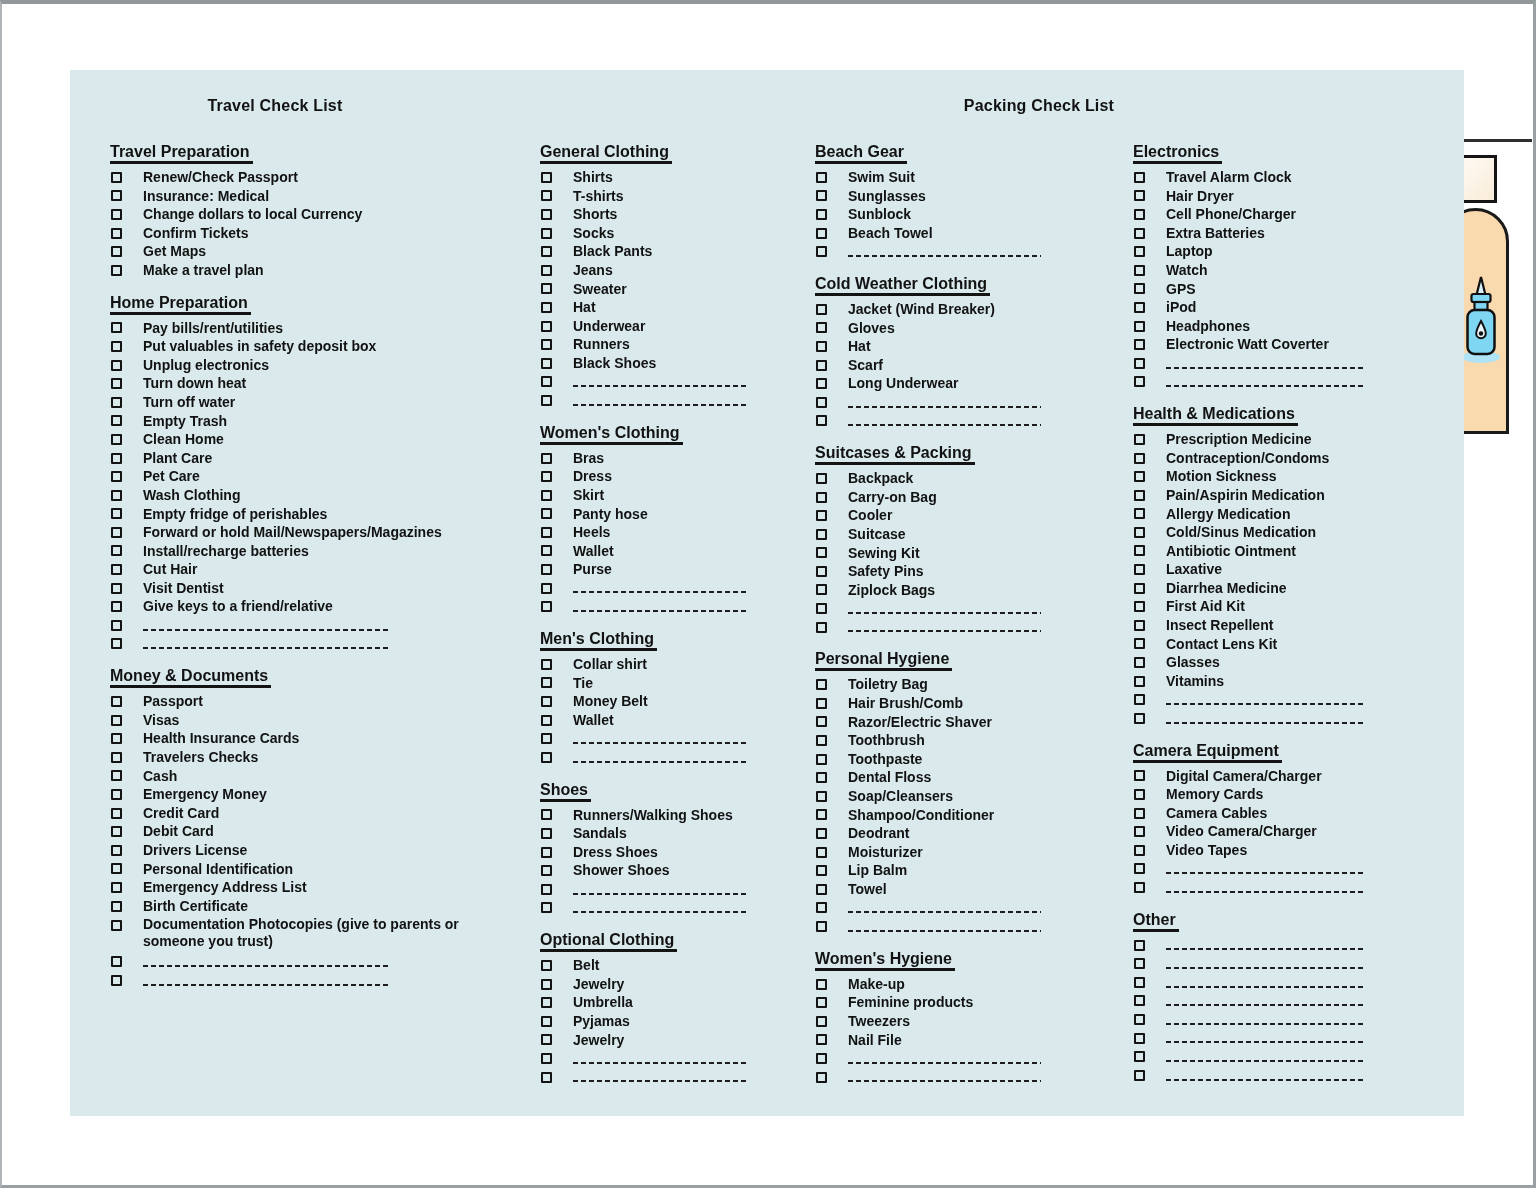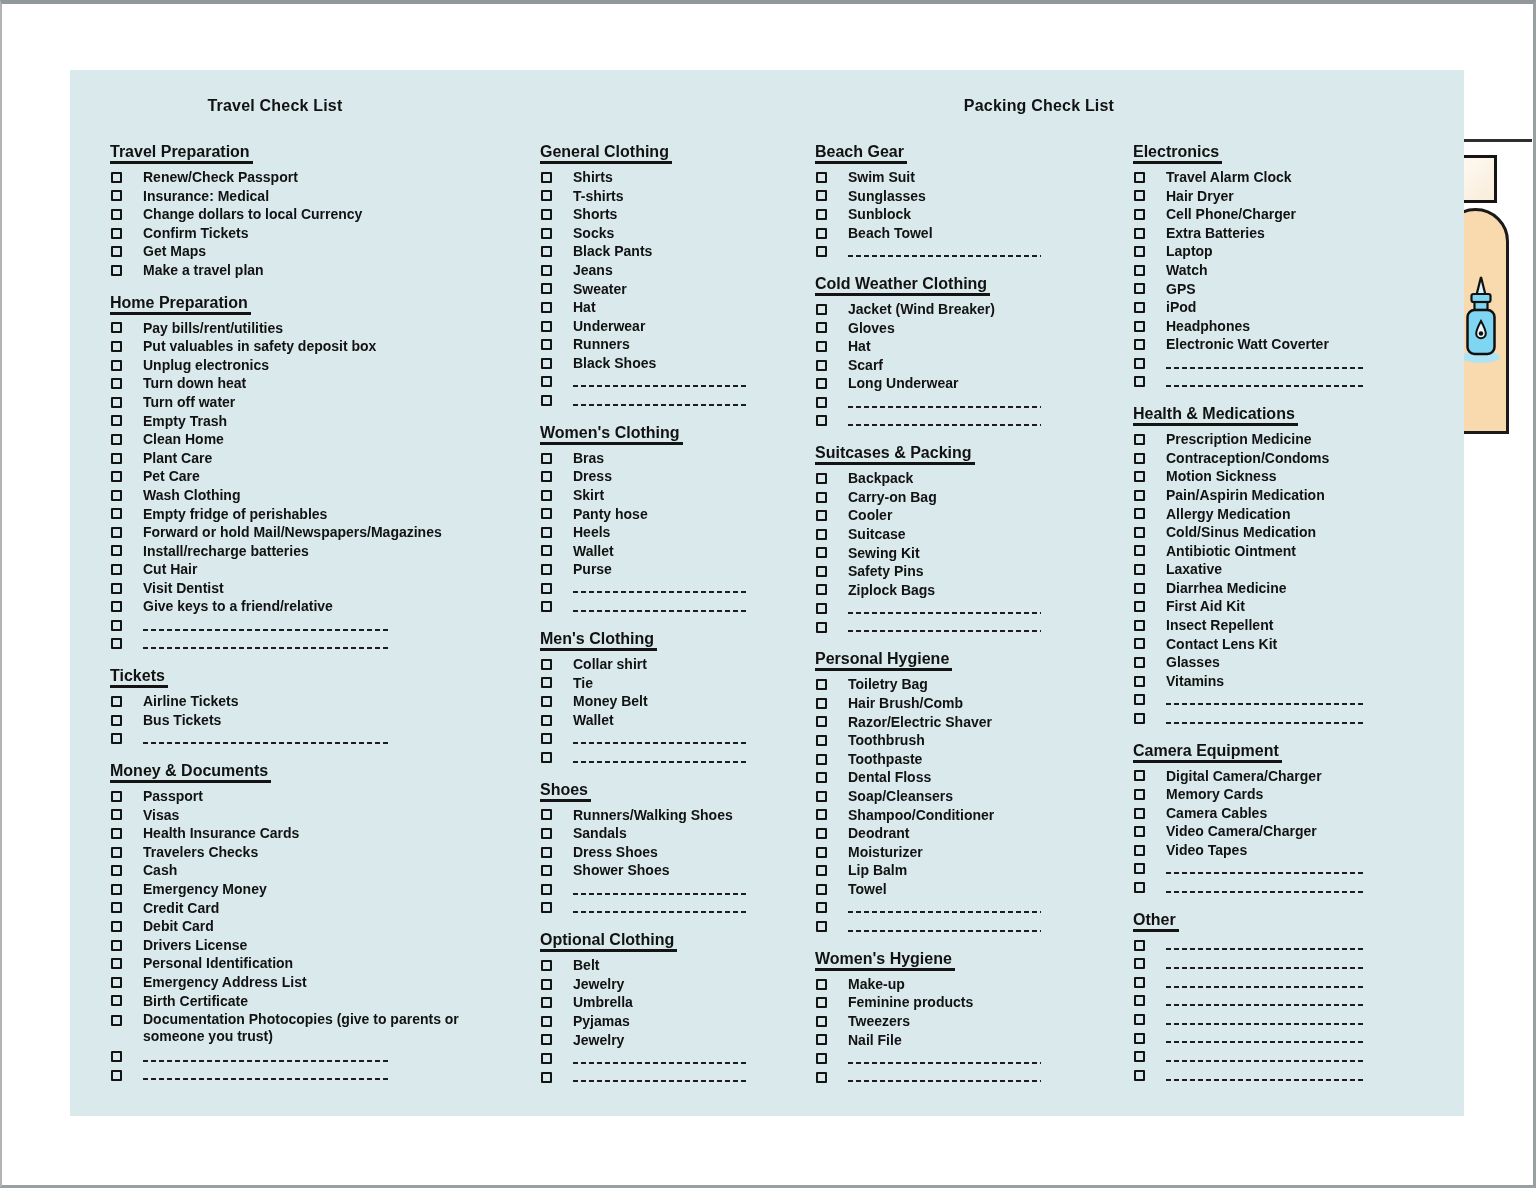--- a/index.html
+++ b/index.html
@@ -151,30 +151,20 @@
       </div><div class="row">
         <span class="cb"></span>
         <span class="lbl">Give keys to a friend/relative</span>
       </div><div class="row">
         <span class="cb"></span>
         <span class="blank"></span>
       </div><div class="row">
         <span class="cb"></span>
         <span class="blank"></span>
       </div></div>
-    <div class="section"><div class="sec-head">Tickets</div><div class="row">
-        <span class="cb"></span>
-        <span class="lbl">Airline Tickets</span>
-      </div><div class="row">
-        <span class="cb"></span>
-        <span class="lbl">Bus Tickets</span>
-      </div><div class="row">
-        <span class="cb"></span>
-        <span class="blank"></span>
-      </div></div>
     <div class="section"><div class="sec-head">Money &amp; Documents</div><div class="row">
         <span class="cb"></span>
         <span class="lbl">Passport</span>
       </div><div class="row">
         <span class="cb"></span>
         <span class="lbl">Visas</span>
       </div><div class="row">
         <span class="cb"></span>
         <span class="lbl">Health Insurance Cards</span>
       </div><div class="row">

